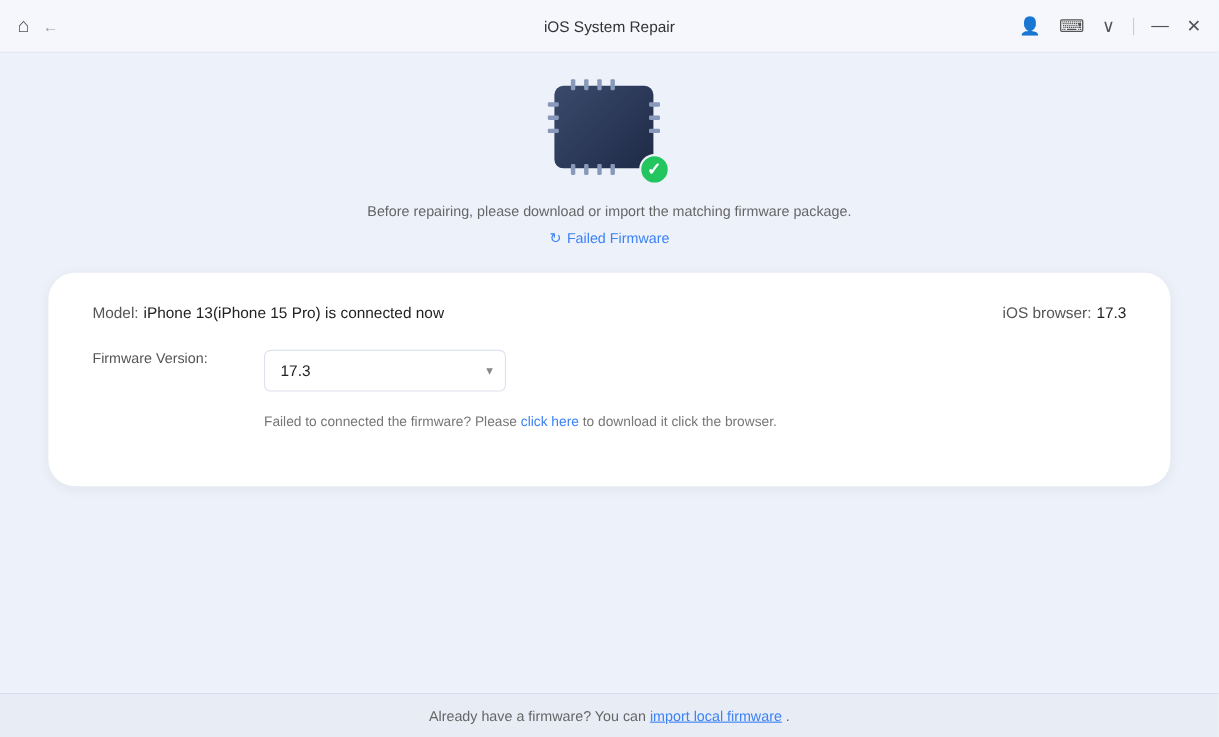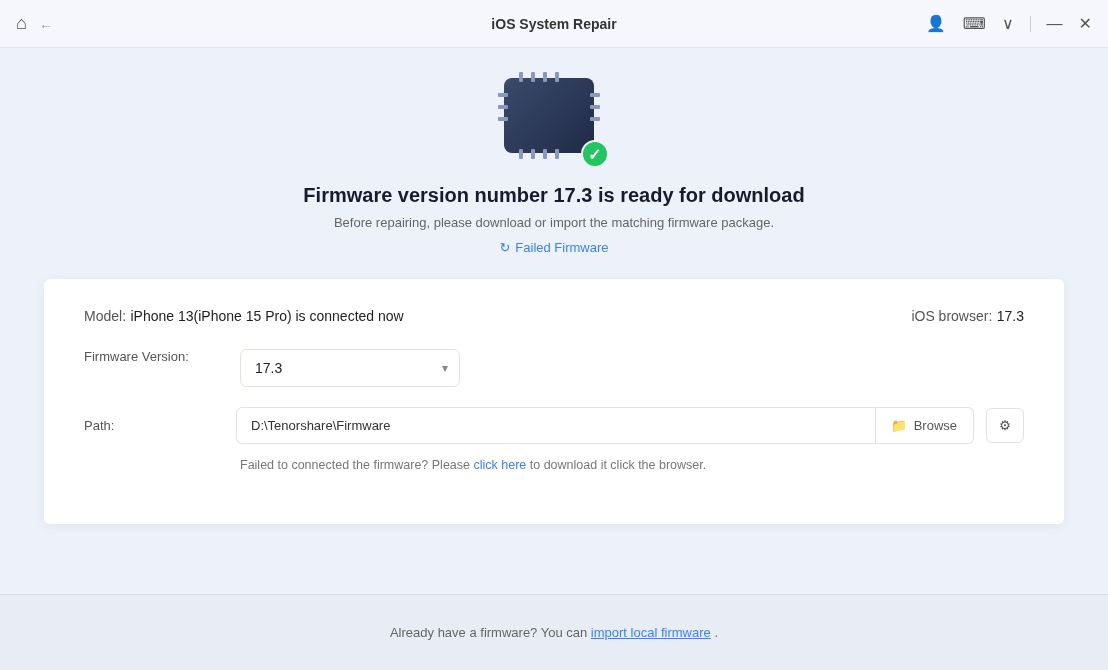--- a/index.html
+++ b/index.html
@@ -27,21 +27,21 @@
       display: flex;
       align-items: center;
       gap: 12px;
     }
     .title-bar-center {
       position: absolute;
       left: 50%;
       transform: translateX(-50%);
       font-size: 14px;
       color: #333;
-      font-weight: 700;
+      font-weight: 400;
     }
     .title-bar-right {
       display: flex;
       align-items: center;
       gap: 16px;
       margin-left: auto;
     }
     .tb-icon {
       color: #555;
       font-size: 16px;
@@ -173,21 +173,21 @@
       gap: 5px;
       color: #3b82f6;
       font-size: 13px;
       cursor: pointer;
       text-decoration: none;
     }
 
     
     .card {
       background: white;
-      border-radius: 6px;
+      border-radius: 24px;
       width: 100%;
       max-width: 1020px;
       padding: 28px 40px;
       box-shadow: 0 2px 12px rgba(0,0,0,0.06);
     }
 
     .info-row {
       display: flex;
       justify-content: space-between;
       align-items: center;
@@ -313,21 +313,21 @@
       padding: 16px;
       font-size: 18px;
       font-weight: 600;
       cursor: pointer;
       text-align: center;
     }
 
     
     .footer {
       background: #e8ecf5;
-      padding: 30px;
+      padding: 12px;
       text-align: center;
       font-size: 13px;
       color: #666;
       border-top: 1px solid #d8ddef;
       flex-shrink: 0;
     }
     .footer-link {
       color: #3b82f6;
       text-decoration: underline;
       cursor: pointer;
@@ -388,21 +388,20 @@
         </div>
         <div class="chip-pins-right">
           <div class="pin"></div>
           <div class="pin"></div>
           <div class="pin"></div>
         </div>
         <span class="chip-logo"></span>
       </div>
       <div class="check-badge">✓</div>
     </div>
-    <div class="hero-title">Firmware version number 17.3 is ready for download</div>
     <div class="hero-subtitle">Before repairing, please download or import the matching firmware package.</div>
     <a class="refresh-link">
       <span>↻</span>
       <span>Failed Firmware</span>
     </a>
   </div>
 
   <div class="card">
 
     <div class="info-row">
@@ -419,33 +418,20 @@
     <div class="field-row">
       <span class="field-label">Firmware Version:</span>
       <div class="select-wrapper">
         <select class="select-box">
           <option>17.3</option>
         </select>
         <span class="select-arrow">▾</span>
       </div>
     </div>
 
-    <div class="path-row">
-      <span class="path-label">Path:</span>
-      <div class="path-input-wrapper">
-        <input class="path-input" type="text" value="D:\Tenorshare\Firmware" style="">
-        <button class="browse-btn">
-          <span>📁</span>
-          <span>Browse</span>
-        </button>
-      </div>
-      <button class="settings-btn">
-        <span>⚙</span>
-      </button>
-    </div>
 
     <div class="help-text">
       <span>Failed to connected the firmware? Please </span>
       <a class="help-link">click here</a>
       <span> to download it click the browser.</span>
     </div>
 
 
   </div>
 </div>

